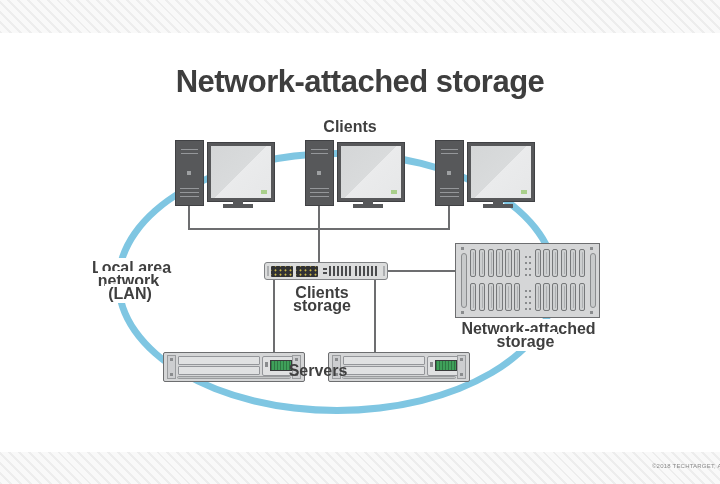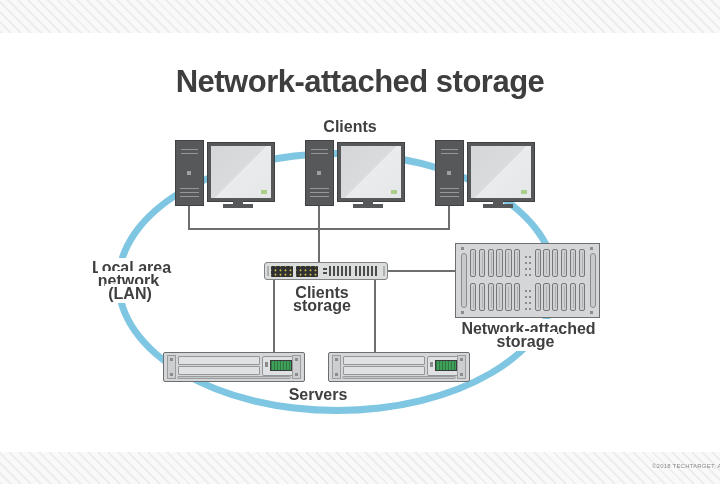--- a/index.html
+++ b/index.html
@@ -284,21 +284,21 @@
     <div class="panel-dot"></div>
     <div class="lcd"></div>
   </div>
   <div class="server-groove"></div>
   <div class="rail right">
     <div class="screw top"></div>
       <div class="screw bottom"></div>
   </div>
 </div>
 
-<div class="diagram-label" style="left:268px;top:388px;width:100px;">Servers</div>
+<div class="diagram-label" style="left:268px;top:364px;width:100px;">Servers</div>
 
 <div id="nas">
   <div class="nas-rail left">
     <div class="nas-screw top"></div>
     <div class="nas-slot"></div>
     <div class="nas-screw bottom"></div>
   </div>
   <div class="drive-row r1">
     <div class="drive-group">
       <div class="drive"></div>

